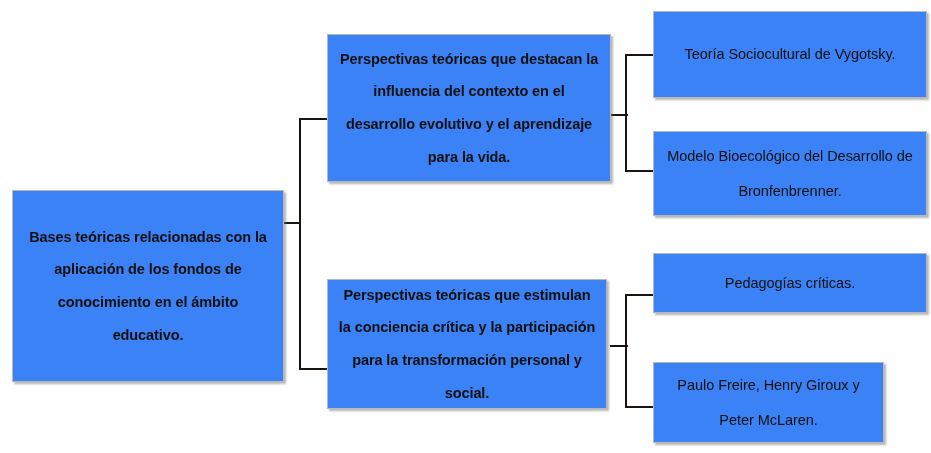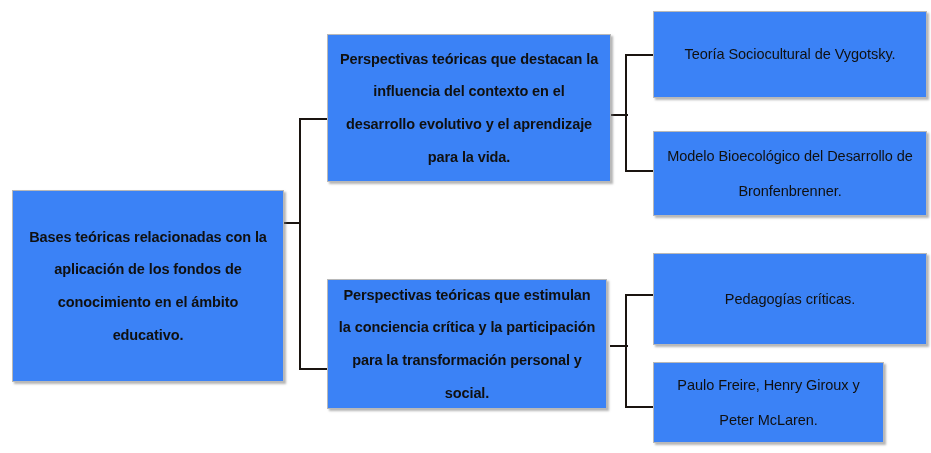--- a/index.html
+++ b/index.html
@@ -47,21 +47,21 @@
     line-height: 2.4;
     letter-spacing: -0.05px;
   }
 
   
   #node-root      { left: 12px;   top: 157px; width: 272px; height: 192px; margin-top: 33px; }
   #node-branch-1  { left: 327px; top: 34px;  width: 284px; height: 148px; }
   #node-branch-2  { left: 327px; top: 279px; width: 280px; height: 130px; }
   #node-leaf-1    { left: 653px; top: 11px;  width: 274px; height: 87px;  }
   #node-leaf-2    { left: 653px; top: 131px; width: 274px; height: 85px;  }
-  #node-leaf-3    { left: 653px; top: 253px; width: 274px; height: 92px;  }
+  #node-leaf-3    { left: 653px; top: 253px; width: 274px; height: 60px;  }
   #node-leaf-4    { left: 653px; top: 362px; width: 231px; height: 81px;  }
 
   
   .line {
     position: absolute;
     background: #1a1410;
   }
   .line.h { height: 2px; }
   .line.v { width: 2px; }
 

